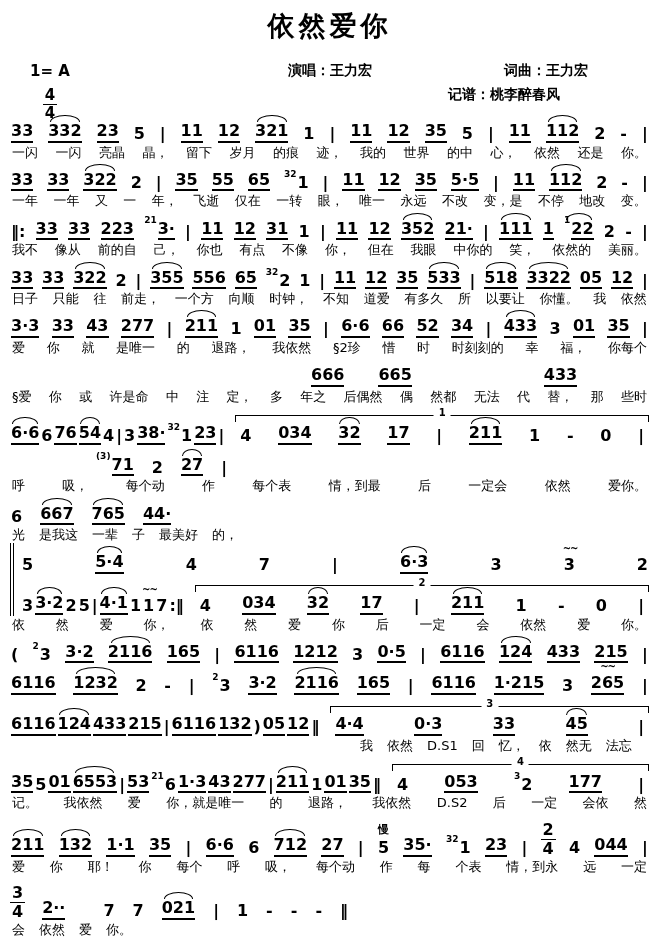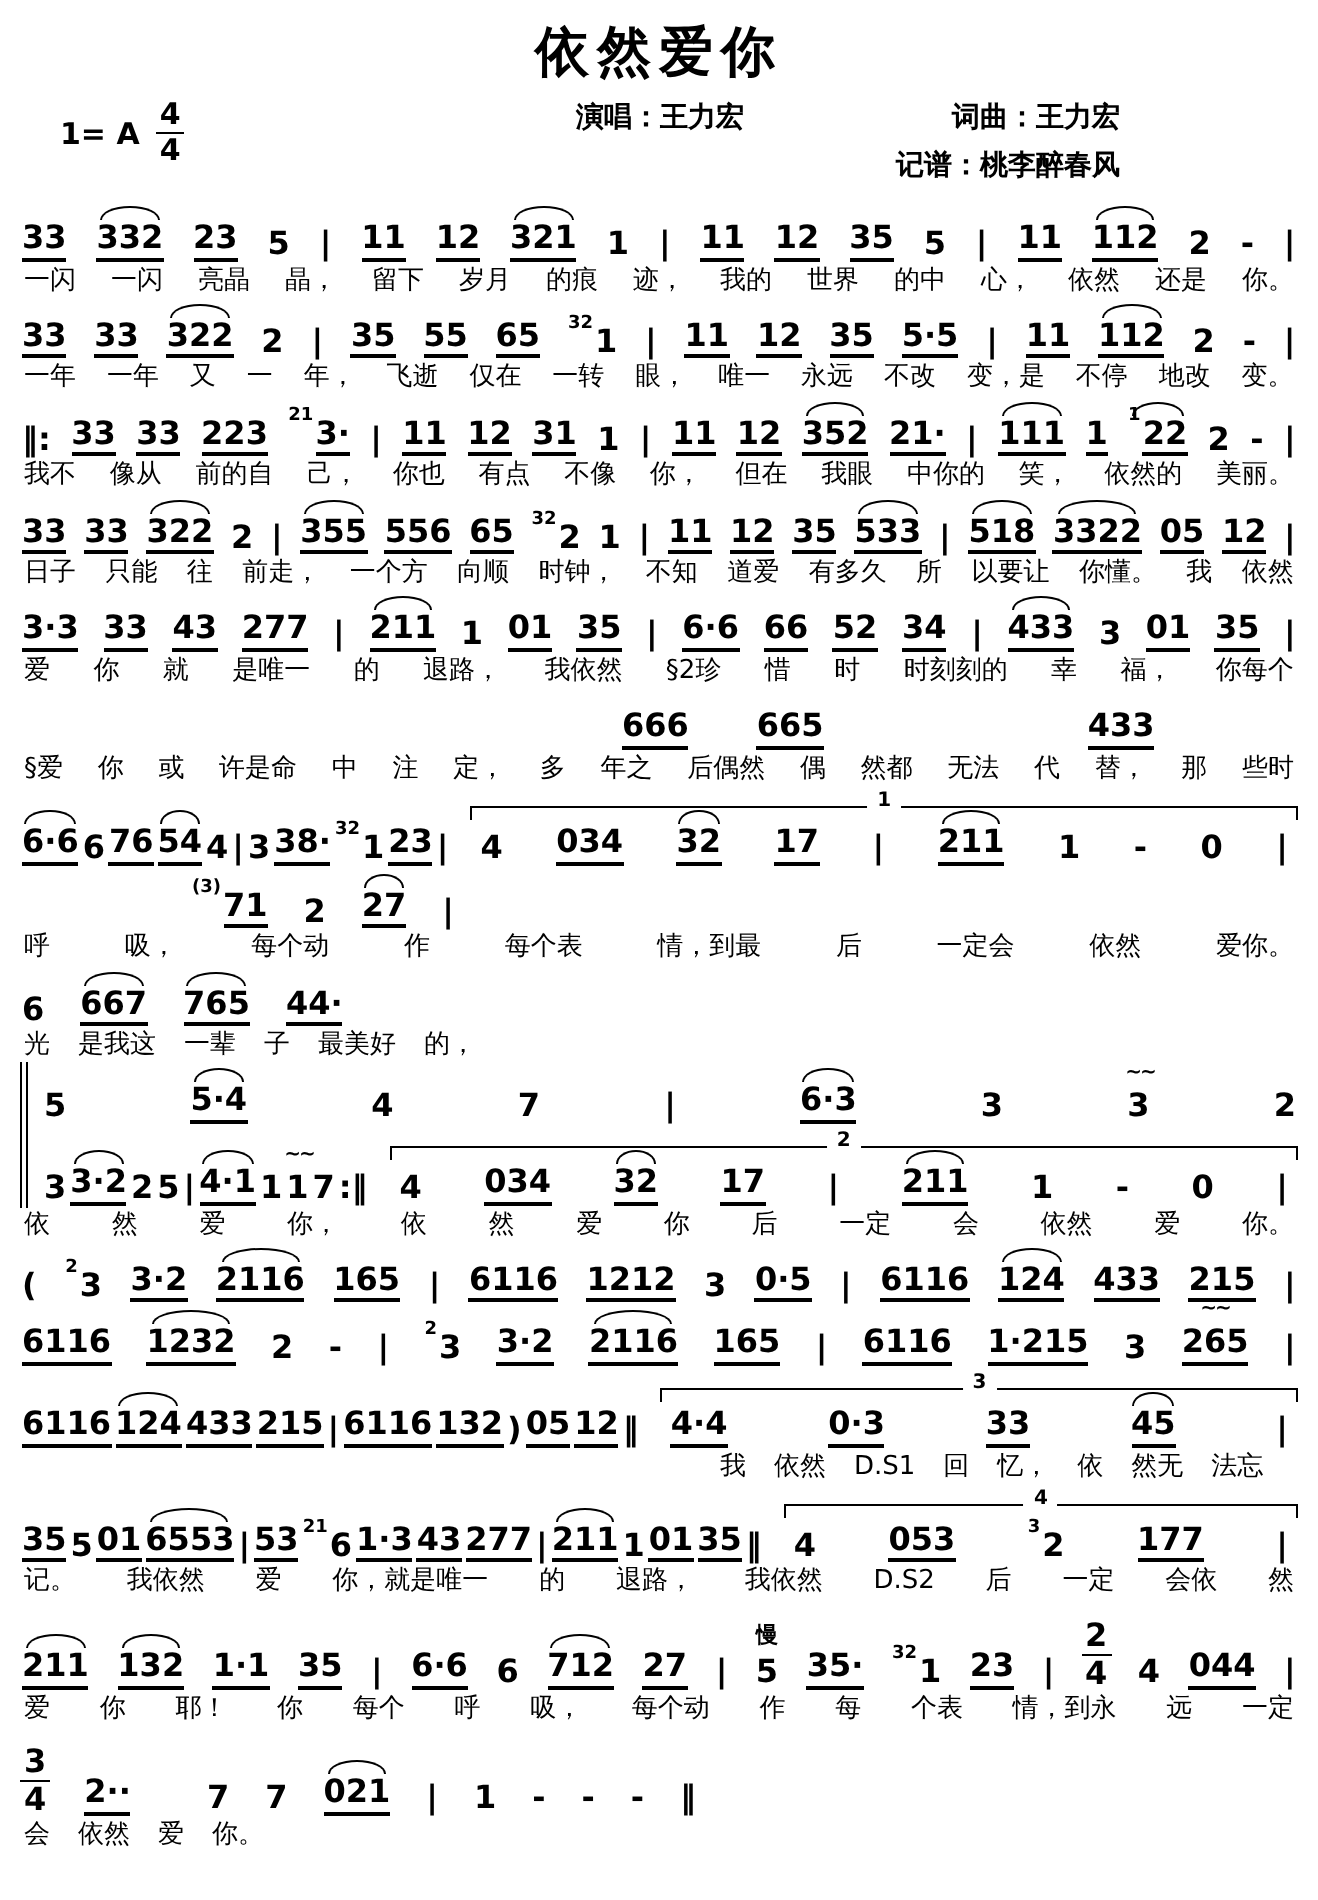--- a/index.html
+++ b/index.html
@@ -2,28 +2,28 @@
 <html><head>
 <meta charset="utf-8">
 <style>
   html,body{margin:0;padding:0;background:#888;}
   #page{
     width:659px;height:950px;margin:0 auto;background:#fff;color:#000;
     font-family:"DejaVu Sans","Liberation Sans",sans-serif;
     overflow:hidden;position:relative;box-sizing:border-box;padding:6px 8px 4px 8px;
   }
   
-  #title{ text-align:center;font-size:27px;font-weight:bold;letter-spacing:4px;margin:2px 0 4px 0;}
+  #title{ text-align:center;font-size:27px;font-weight:bold;letter-spacing:4px;margin:2px 0 16px 0;}
   #meta{ position:relative;height:52px;font-size:14px;font-weight:bold;}
-  #keysig{ position:absolute;left:22px;top:2px;display:flex;align-items:center;gap:8px;font-size:15px;}
+  #keysig{ position:absolute;left:22px;top:2px;display:flex;align-items:center;gap:8px;font-size:15px;flex-direction:column;}
   .ts{ display:inline-flex;flex-direction:column;align-items:center;line-height:1;font-weight:bold;}
   .ts .tn{ border-bottom:1.5px solid #000;padding:0 2px 1px 2px;}
   .ts .td{ padding-top:1px;}
   #performer{ position:absolute;left:280px;top:2px;text-align:center;}
-  #writer{ position:absolute;left:468px;top:2px;}
+  #writer{ position:absolute;left:496px;top:2px;}
   #notator{ position:absolute;left:440px;top:26px;}
   
   .mrow{ display:flex;align-items:flex-end;justify-content:space-between;
          font-size:16px;font-weight:bold;line-height:1.1;
          padding:10px 2px 1px 2px;white-space:nowrap;}
   .mrow.nojust{ justify-content:flex-start;}
   .tok{ position:relative;display:inline-block;padding:0 1px;}
   .tok .txt{ display:inline-block;}
   .tok .txt.u{ border-bottom:2px solid #000;padding-bottom:1px;}
   .grace{ font-size:9px;vertical-align:top;position:relative;top:-4px;margin-right:1px;font-weight:bold;}

